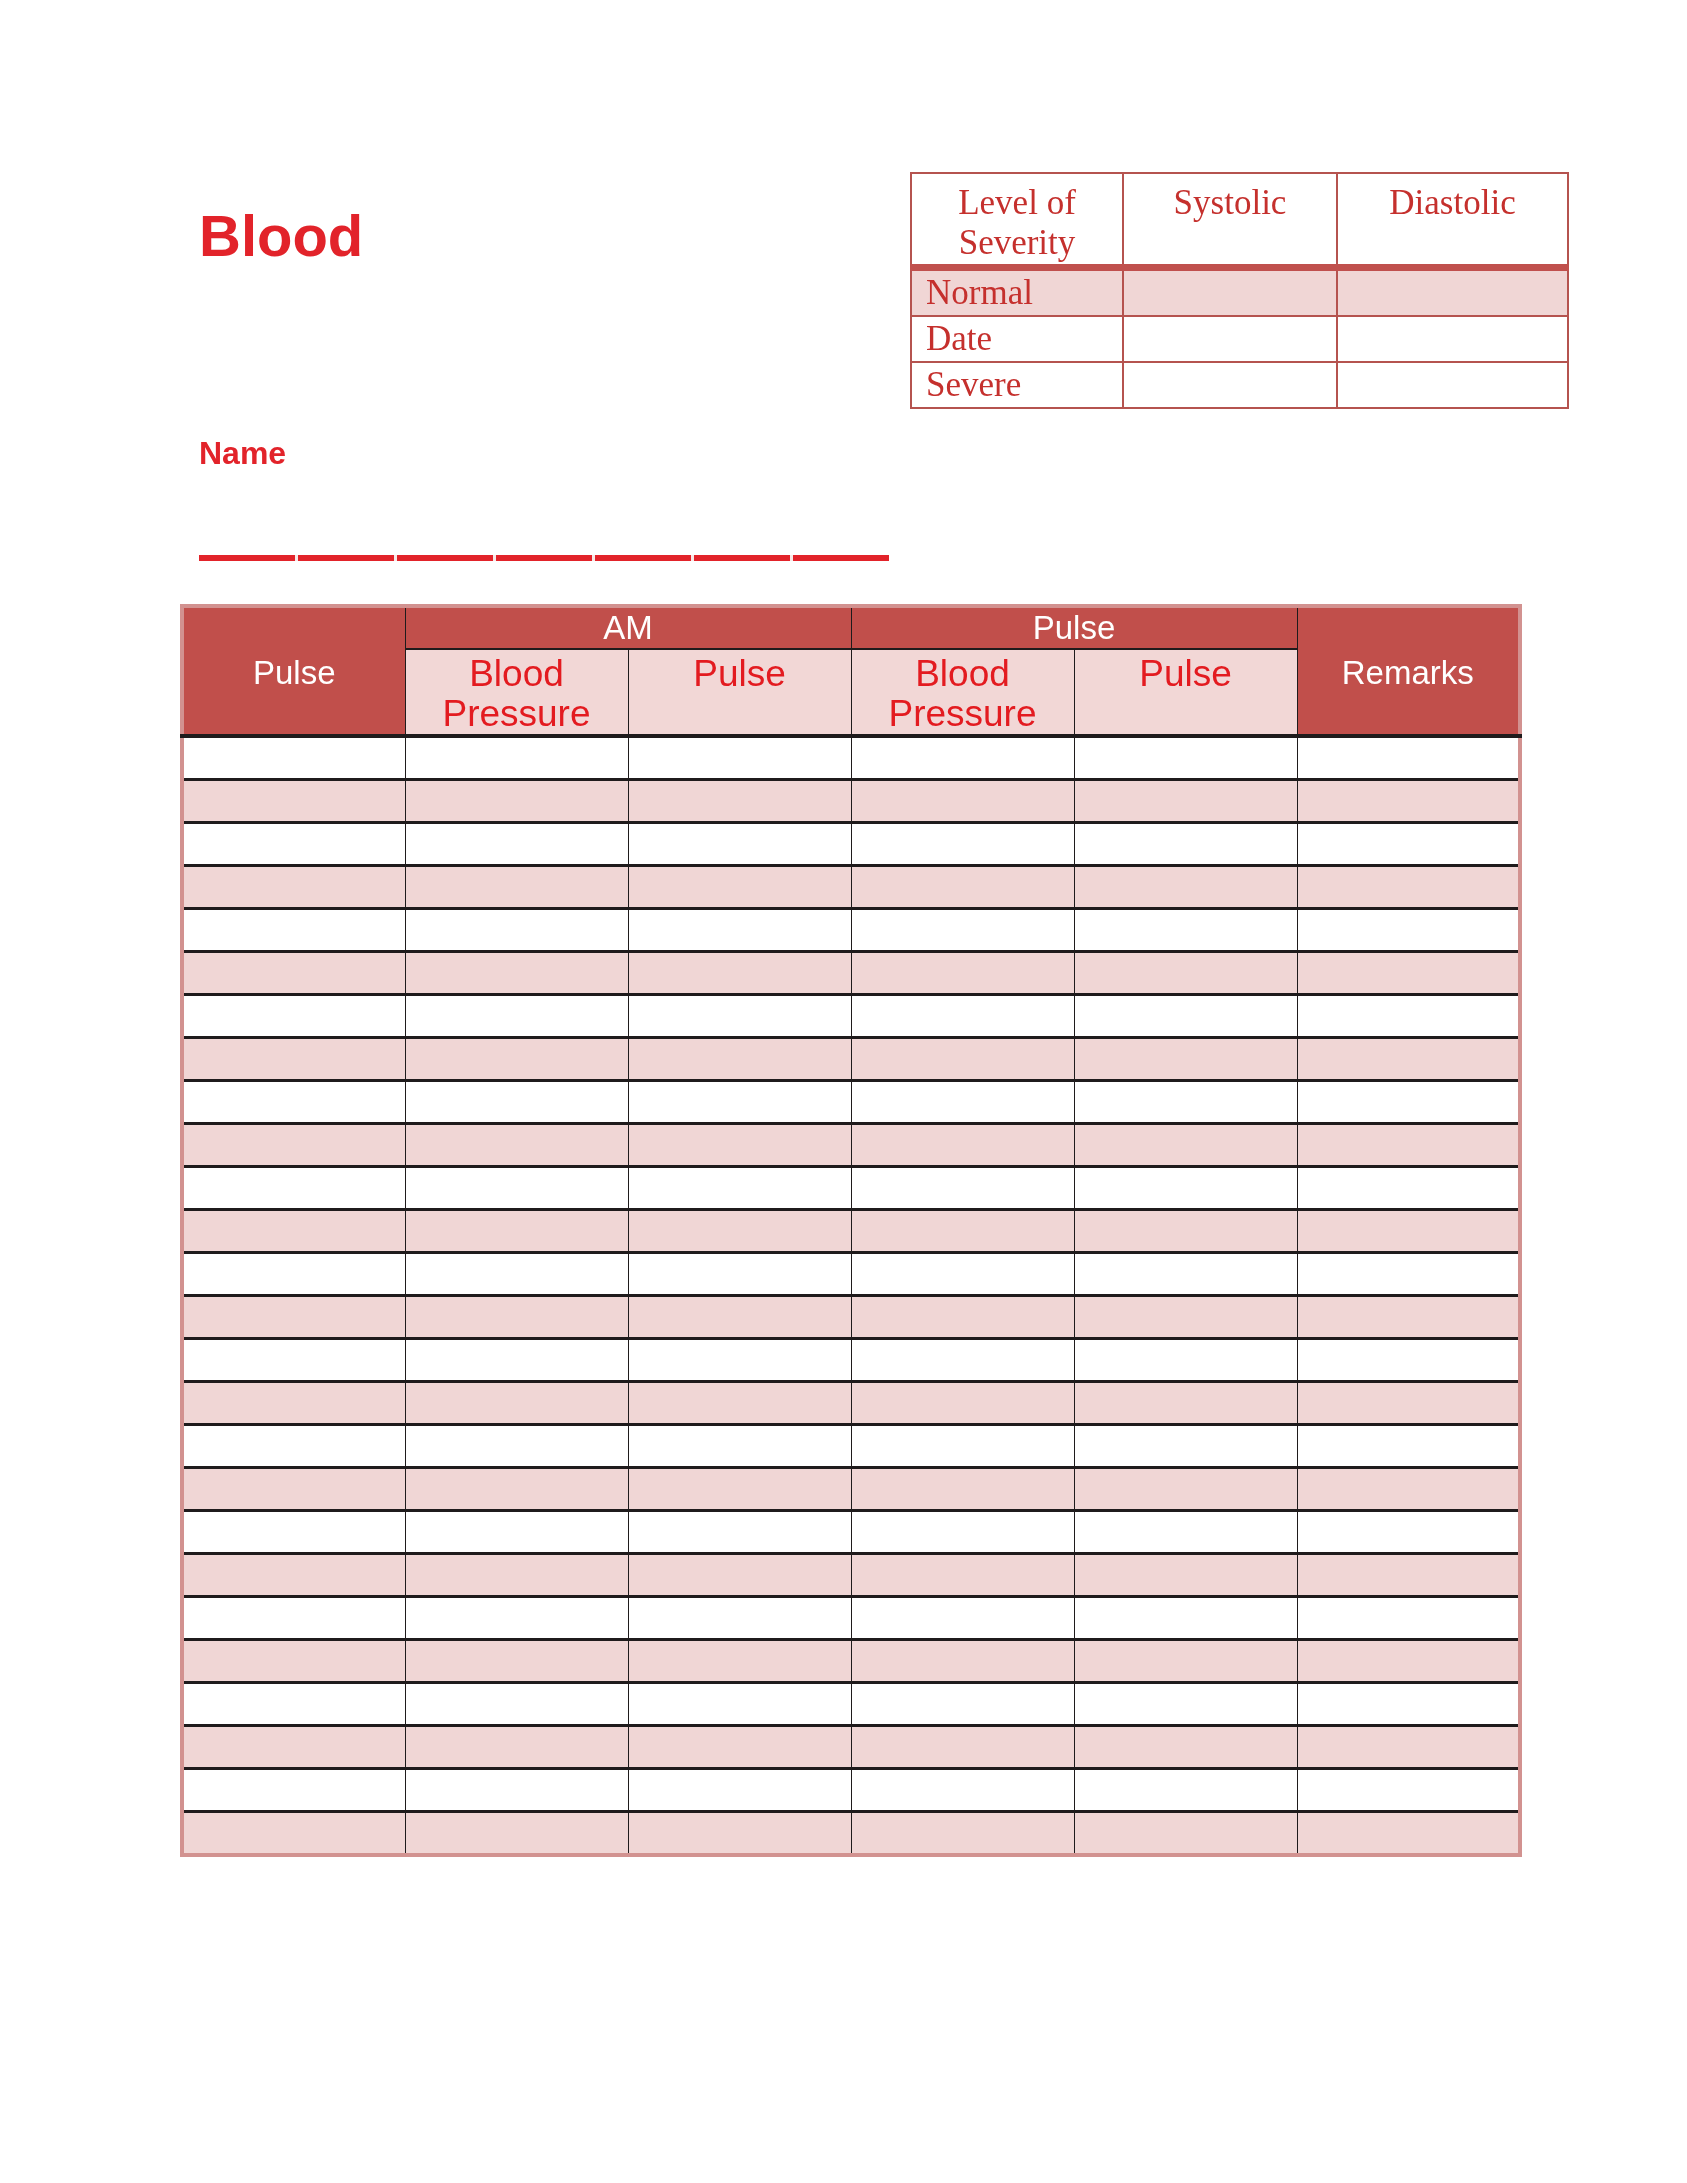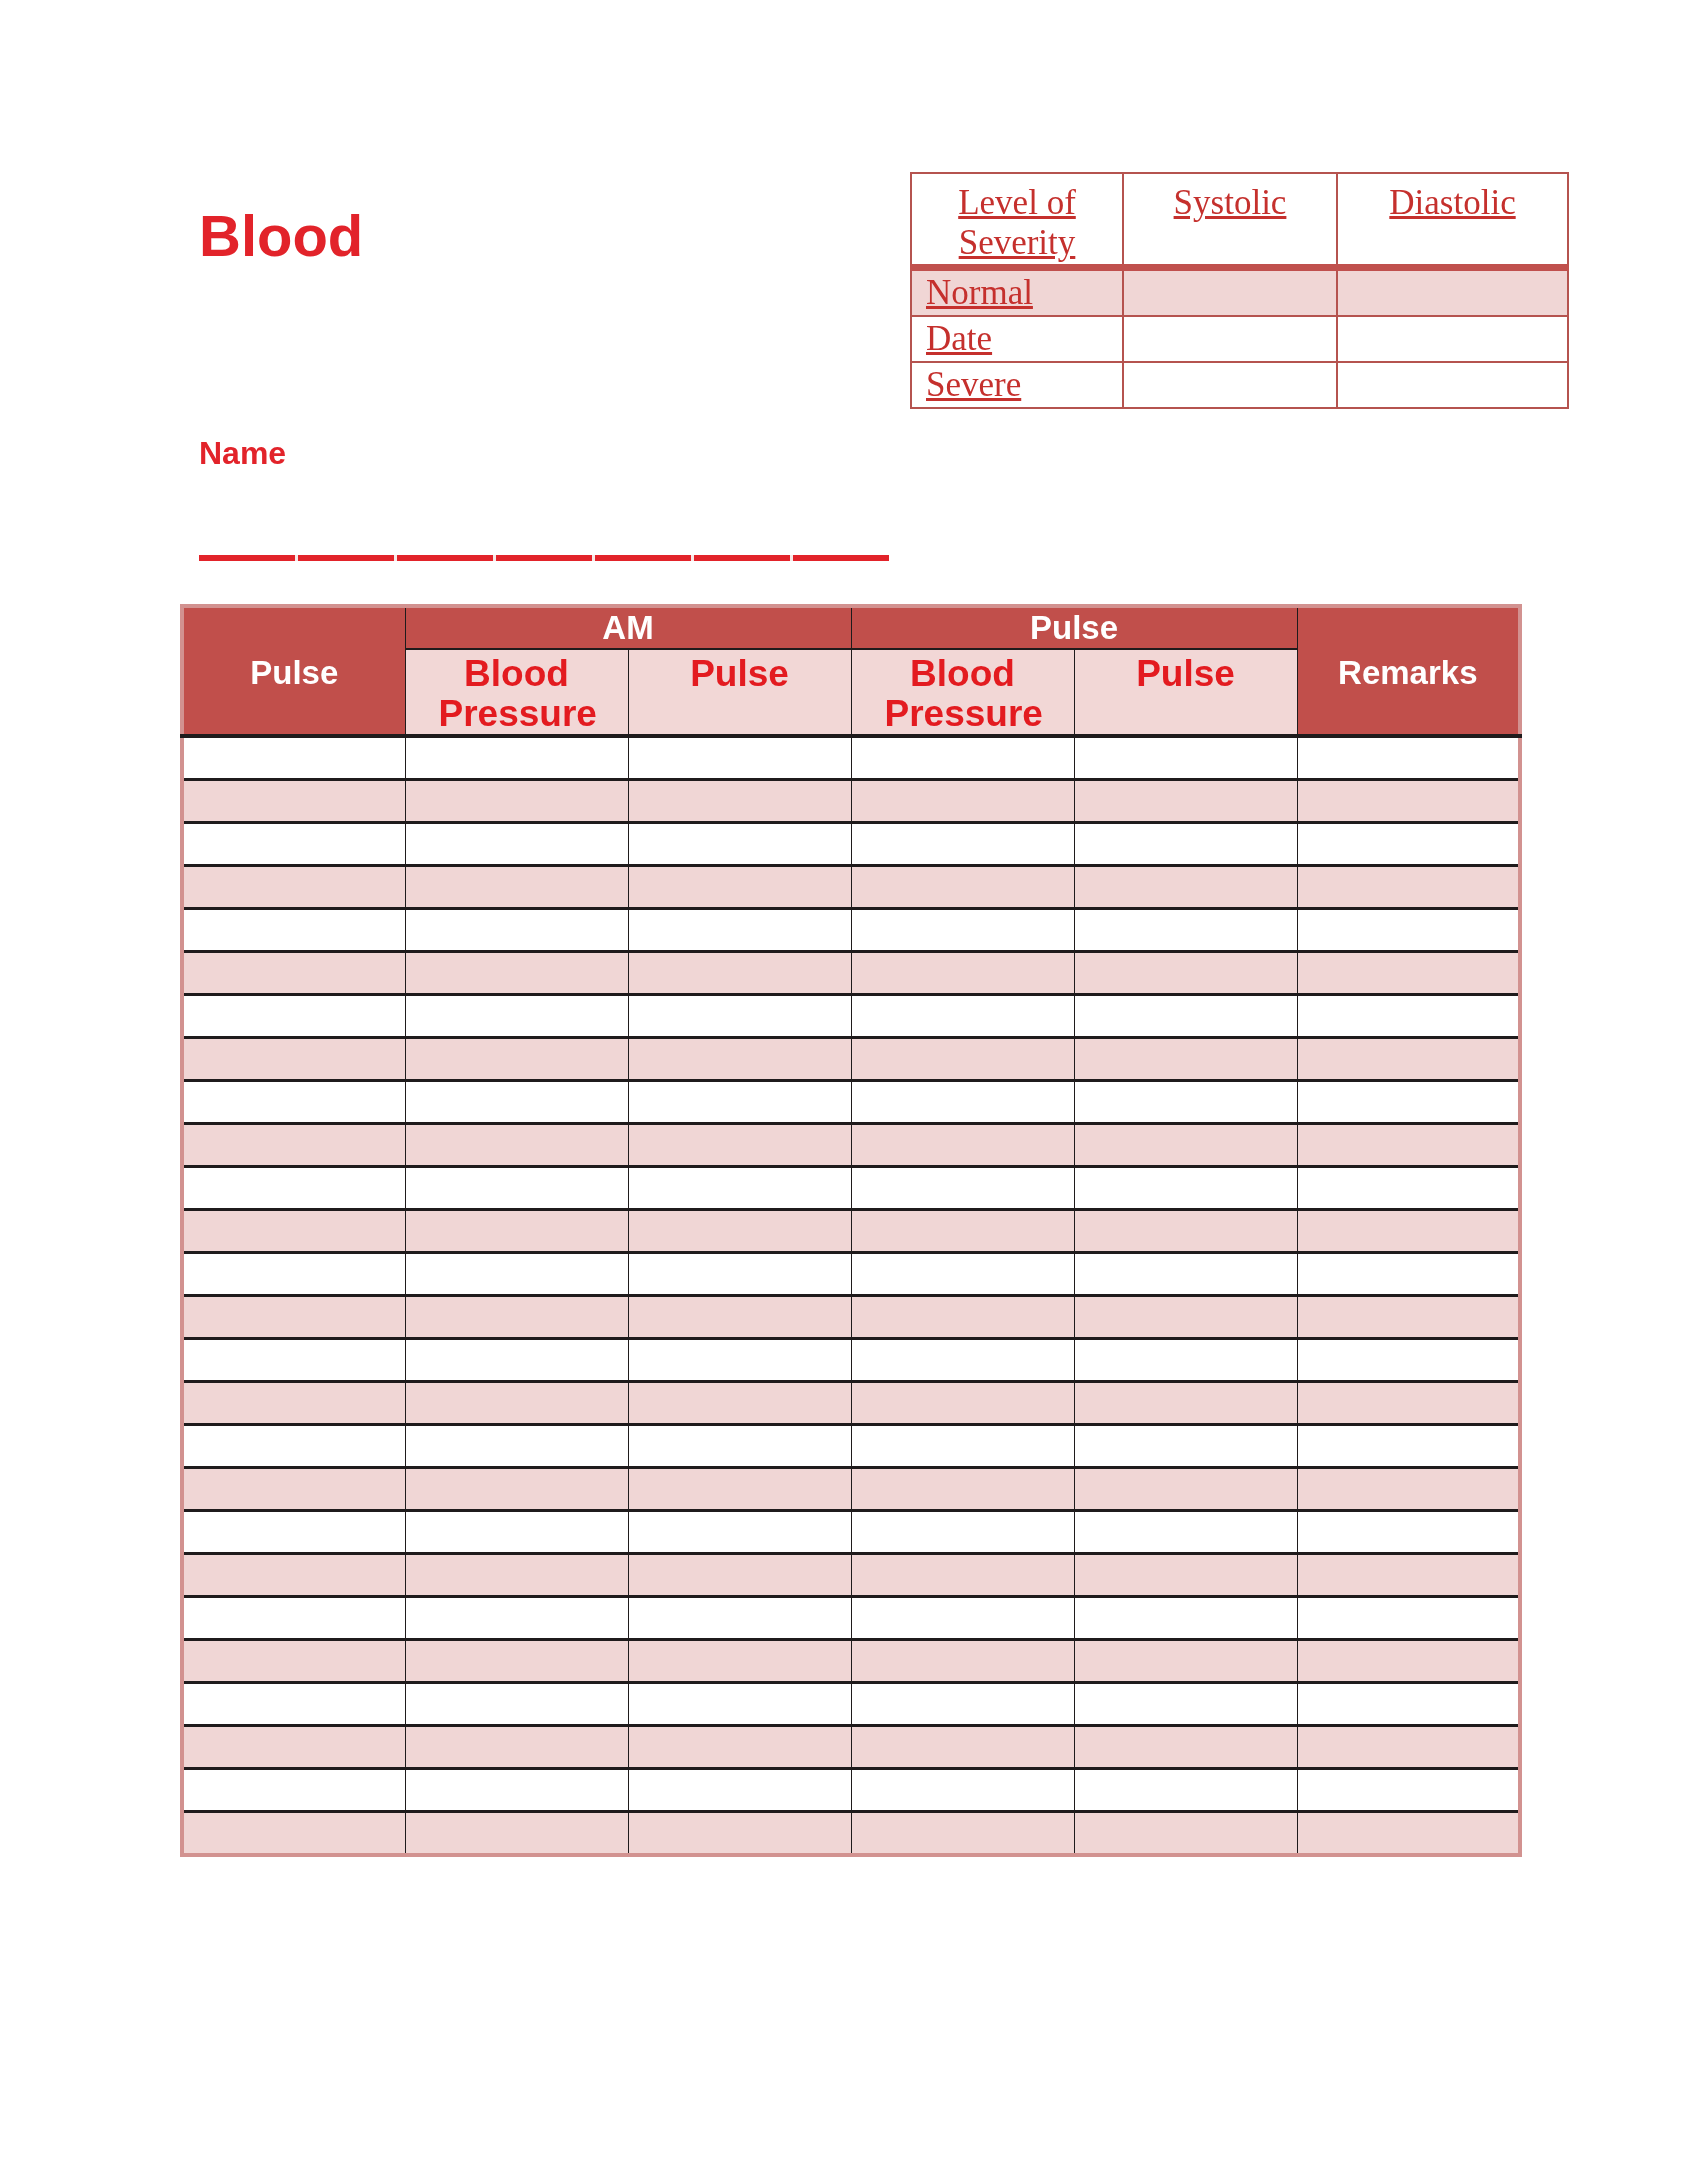--- a/index.html
+++ b/index.html
@@ -34,42 +34,42 @@
     background:repeating-linear-gradient(90deg,
       var(--accent-red) 0px, var(--accent-red) 96px,
       #f7e9e8 96px, #f7e9e8 99px);
   }
   
   table.severity{
     position:absolute;left:910px;top:172px;width:657px;
     border-collapse:collapse;table-layout:fixed;
     font-family:"Liberation Serif", serif;color:var(--sev-text);
   }
-  .severity th,.severity td{border:2.6px solid var(--sev-border);text-decoration:underline;}
+  .severity th,.severity td{border:2.6px solid var(--sev-border);}
   .severity th{
     background:#ffffff;font-weight:normal;font-size:35px;
     text-align:center;vertical-align:top;padding-top:8.7px;height:77px;
     border-bottom:7.9px solid var(--sev-rule);line-height:40px;
   }
   .severity td{height:42px;font-size:35px;padding-left:14px;background:#ffffff;}
   .severity tr.pink td{background:var(--row-pink);}
   
   table.log{
     position:absolute;left:180px;top:604px;width:1336px;
     border-collapse:collapse;table-layout:fixed;
     border:4.4px solid var(--outer);
   }
   .log col{width:223px;}
   .log th,.log td{
     border-left:1.7px solid var(--grid);border-right:1.7px solid var(--grid);
     overflow:hidden;
   }
   .log thead th{
     background:var(--hdr-bg);color:var(--hdr-text);
-    font-size:33px;font-weight:bold;
+    font-size:33px;font-weight:normal;
   }
   .log thead tr.hrow1 th{height:38px;vertical-align:middle;}
   .log thead th.group{border-bottom:2.6px solid var(--grid);}
   .log thead th.corner{vertical-align:top;padding-top:5.2px;border-bottom:4.4px solid var(--grid);}
   .log thead tr.hrow2 th{
     background:var(--subhdr-pink);color:var(--subhdr-text);
     height:68px;vertical-align:top;padding:3.5px 33px 0;line-height:40px;
     border-bottom:4.4px solid var(--grid);font-size:37px;
   }
   .log tbody td{height:38px;border-top:3.5px solid var(--grid);background:#ffffff;}

